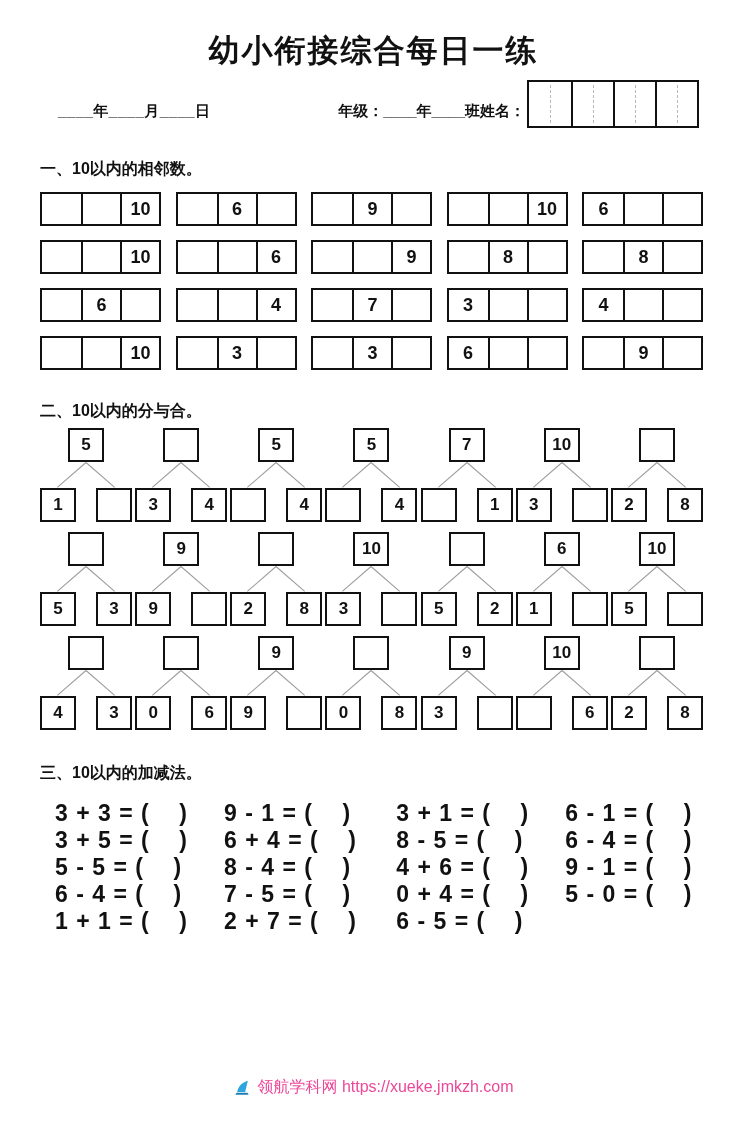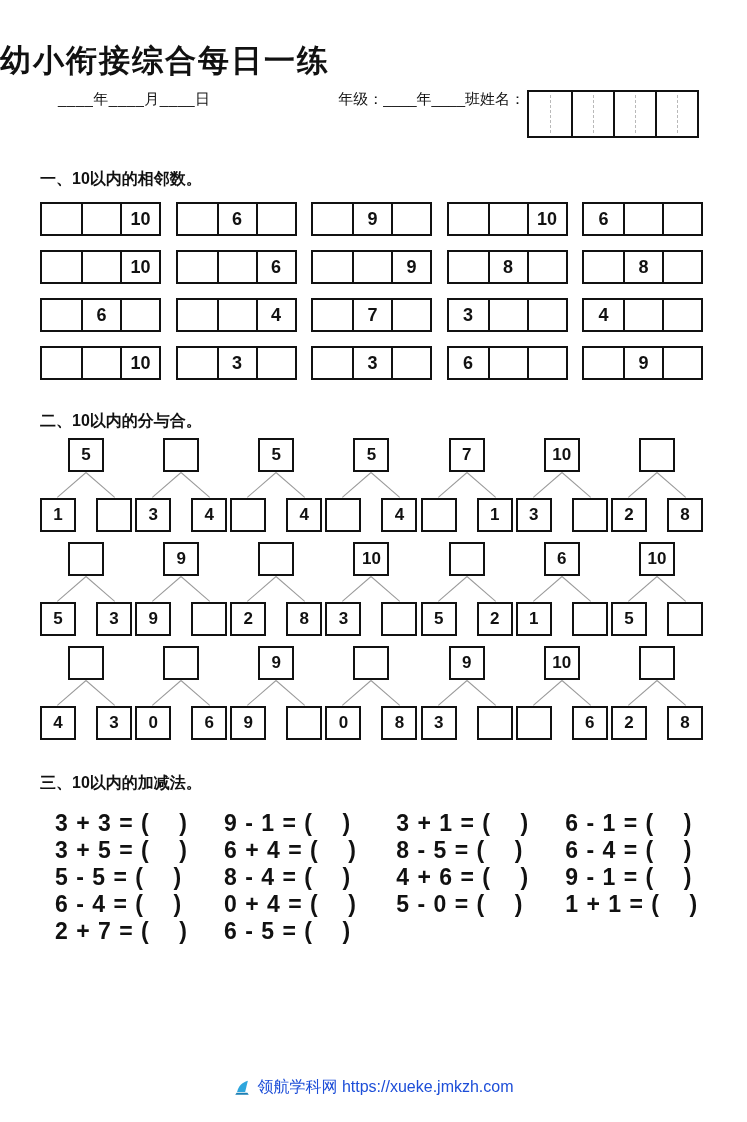--- a/index.html
+++ b/index.html
@@ -2,22 +2,22 @@
 <html><head>
 <meta charset="utf-8">
 <style>
   * { box-sizing: border-box; }
   html,body { margin:0; padding:0; background:#e9e9e9; }
   .page {
     width:747px; height:1122px; margin:0 auto; background:#ffffff;
     font-family:"Liberation Sans","DejaVu Sans",sans-serif; color:#111;
     position:relative; overflow:hidden;
   }
-  .title { margin:0; padding-top:40px; text-align:left; font-size:31px; font-weight:bold; letter-spacing:2px; }
-  .header-row { display:flex; margin:8px 48px 0 58px; font-size:15px; font-weight:normal; }
+  .title { margin:0; padding-top:30px; text-align:center; font-size:31px; font-weight:bold; letter-spacing:2px; }
+  .header-row { display:flex; align-items:flex-end; margin:8px 48px 0 58px; font-size:15px; font-weight:bold; }
   .date-line { padding-bottom:7px; letter-spacing:.5px; }
   .class-line { margin-left:auto; padding-bottom:7px; }
   .name-grid { display:flex; border:2px solid #111; margin-left:2px; background:#fff; }
   .name-cell { width:42px; height:44px; border-left:2px solid #111; position:relative; }
   .name-cell:first-child { border-left:none; }
   .name-cell::before { content:""; position:absolute; left:50%; top:3px; bottom:3px; border-left:1px dashed #b9b9b9; }
 
   .sec-heading { margin:31px 0 0 40px; font-size:16px; font-weight:bold; }
 
   #sec1 { margin-top:12px; }
@@ -36,21 +36,21 @@
   .rbox { left:56px; top:60px; }
   .bline { position:absolute; width:38px; height:1px; background:#9a9a9a; transform-origin:left center; }
   .lline { left:46px; top:34px; transform:rotate(139deg); }
   .rline { left:46px; top:34px; transform:rotate(41deg); }
 
   #sec3 { display:grid; grid-template-columns:1.05fr 1.07fr 1.05fr .88fr; 
           margin:16px 40px 0 55px; justify-items:start; }
   .eq { font-size:23px; font-weight:bold; white-space:pre; letter-spacing:1px; line-height:27px; }
 
   .footer { position:absolute; left:0; right:0; bottom:24px; display:flex; align-items:center;
-            justify-content:center; gap:6px; color:#1d4ed8; font-size:16px; }
+            justify-content:center; gap:6px; color:#ec4899; font-size:16px; }
   .logo-icon { width:18px; height:18px; display:block; }
 </style>
 </head>
 <body>
 
 <div class="page">
 
   <h1 class="title">幼小衔接综合每日一练</h1>
 
   <div class="header-row">
@@ -341,20 +341,21 @@
       <div class="eq">6 - 1 = (    )</div>
       <div class="eq">3 + 5 = (    )</div>
       <div class="eq">6 + 4 = (    )</div>
       <div class="eq">8 - 5 = (    )</div>
       <div class="eq">6 - 4 = (    )</div>
       <div class="eq">5 - 5 = (    )</div>
       <div class="eq">8 - 4 = (    )</div>
       <div class="eq">4 + 6 = (    )</div>
       <div class="eq">9 - 1 = (    )</div>
       <div class="eq">6 - 4 = (    )</div>
+      <div class="eq">7 - 5 = (    )</div>
       <div class="eq">0 + 4 = (    )</div>
       <div class="eq">5 - 0 = (    )</div>
       <div class="eq">1 + 1 = (    )</div>
       <div class="eq">2 + 7 = (    )</div>
       <div class="eq">6 - 5 = (    )</div>
     </div>
 
   <div class="footer">
     <svg class="logo-icon" viewBox="0 0 20 20">
       <path d="M4.5 14.5 C6 8 10 4 16.5 2 L13.5 14.5 Z" fill="#2ea6dd"></path>

